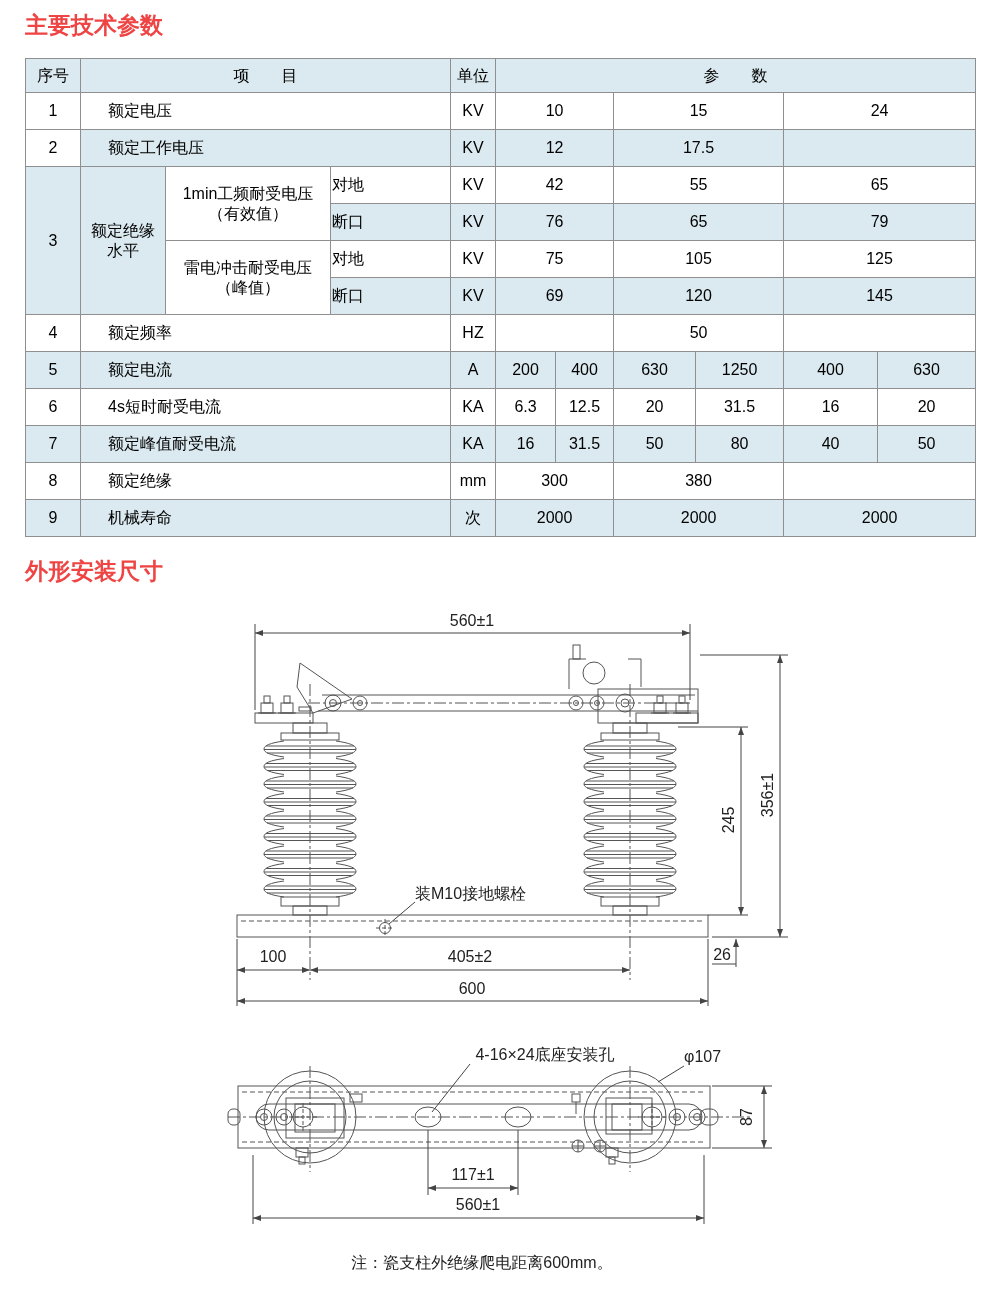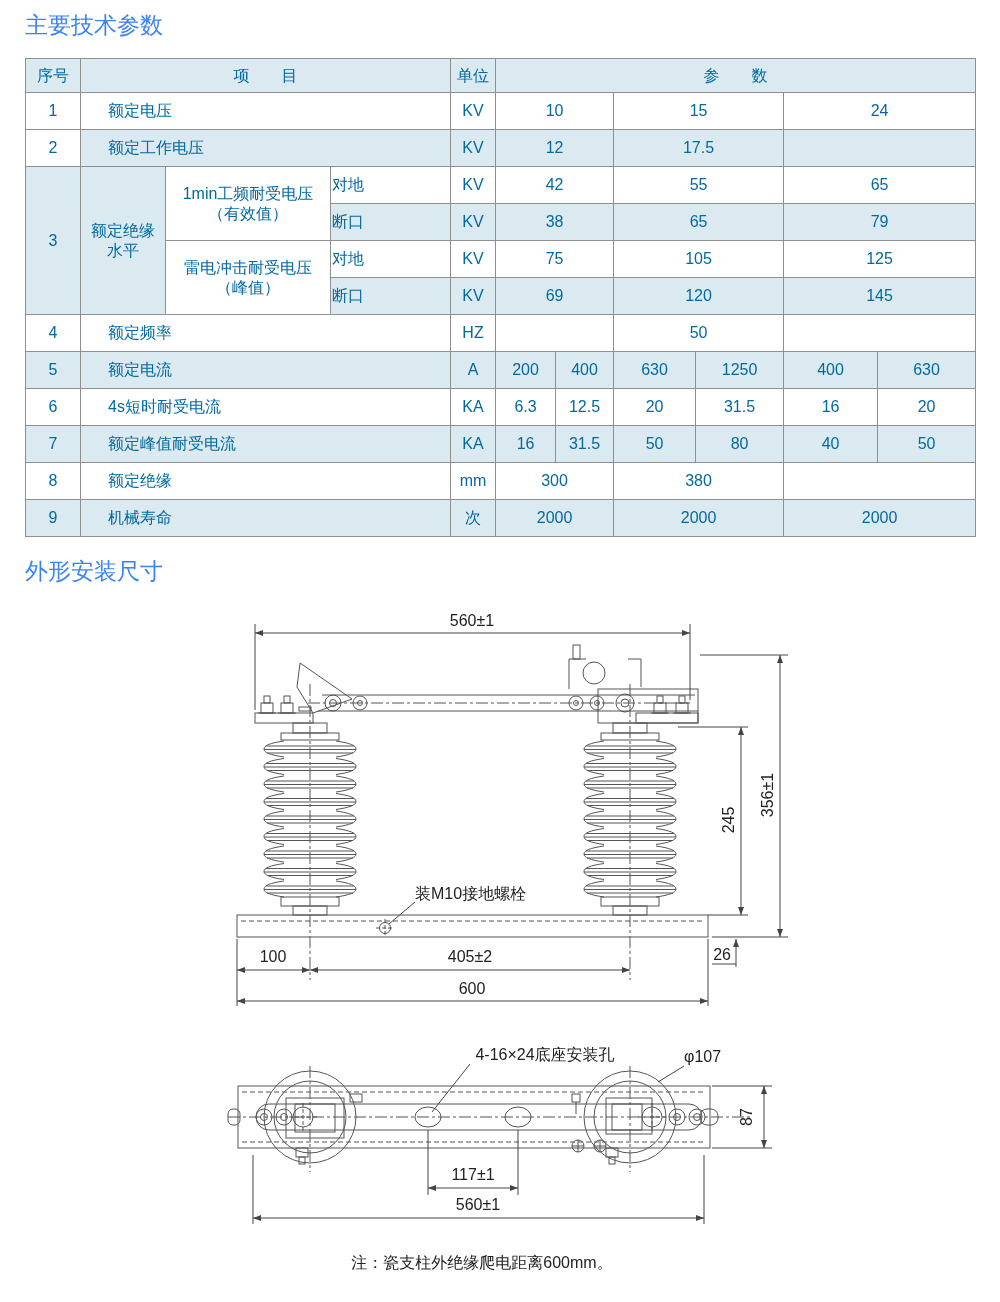--- a/index.html
+++ b/index.html
@@ -1,22 +1,22 @@
 <!DOCTYPE html>
 <html><head>
 <meta charset="utf-8">
 <style>
   html,body{margin:0;padding:0;background:#fff;}
   .page{position:relative;width:1000px;height:1302px;background:#fff;overflow:hidden;
         font-family:"Liberation Sans", sans-serif;color:#333;}
-  .sec-title{position:absolute;left:25px;margin:0;font-size:23px;font-weight:normal;color:#3b82f6;}
+  .sec-title{position:absolute;left:25px;margin:0;font-size:23px;font-weight:bold;color:#ef4444;}
   .t1{top:10px;}
   .t2{top:556px;}
   table.params{position:absolute;left:25px;top:58px;width:950px;border-collapse:collapse;
-        table-layout:fixed;font-size:16px;color:#0369a1;}
+        table-layout:fixed;font-size:16px;color:#000000;}
   table.params td{border:1px solid #8f8f8f;text-align:center;vertical-align:middle;
         padding:0;height:36px;line-height:1.25;background:#fff;}
   table.params tr.hdr td{height:33px;}
   table.params td.b{background:#dbeaf0;}
   table.params td.item{text-align:left;padding-left:27px;}
   table.params td.side{text-align:left;padding-left:1px;}
   .note{position:absolute;left:0;top:1253px;width:964px;text-align:center;font-size:16px;color:#222;}
   svg.dwg{position:absolute;overflow:visible;}
   svg.d1{left:230px;top:605px;}
   svg.d2{left:225px;top:1035px;}
@@ -83,21 +83,21 @@
         </td>
         <td class="side">对地</td>
         <td>KV</td>
         <td colspan="2">42</td>
         <td colspan="2">55</td>
         <td colspan="2">65</td>
       </tr>
       <tr>
         <td class="side b">断口</td>
         <td class="b">KV</td>
-        <td class="b" colspan="2">38</td>
+        <td class="b" colspan="2">76</td>
         <td class="b" colspan="2">65</td>
         <td class="b" colspan="2">79</td>
       </tr>
       <tr>
         <td rowspan="2">
           <span style="display:block">雷电冲击耐受电压</span>
           <span style="display:block">（峰值）</span>
         </td>
         <td class="side">对地</td>
         <td>KV</td>

